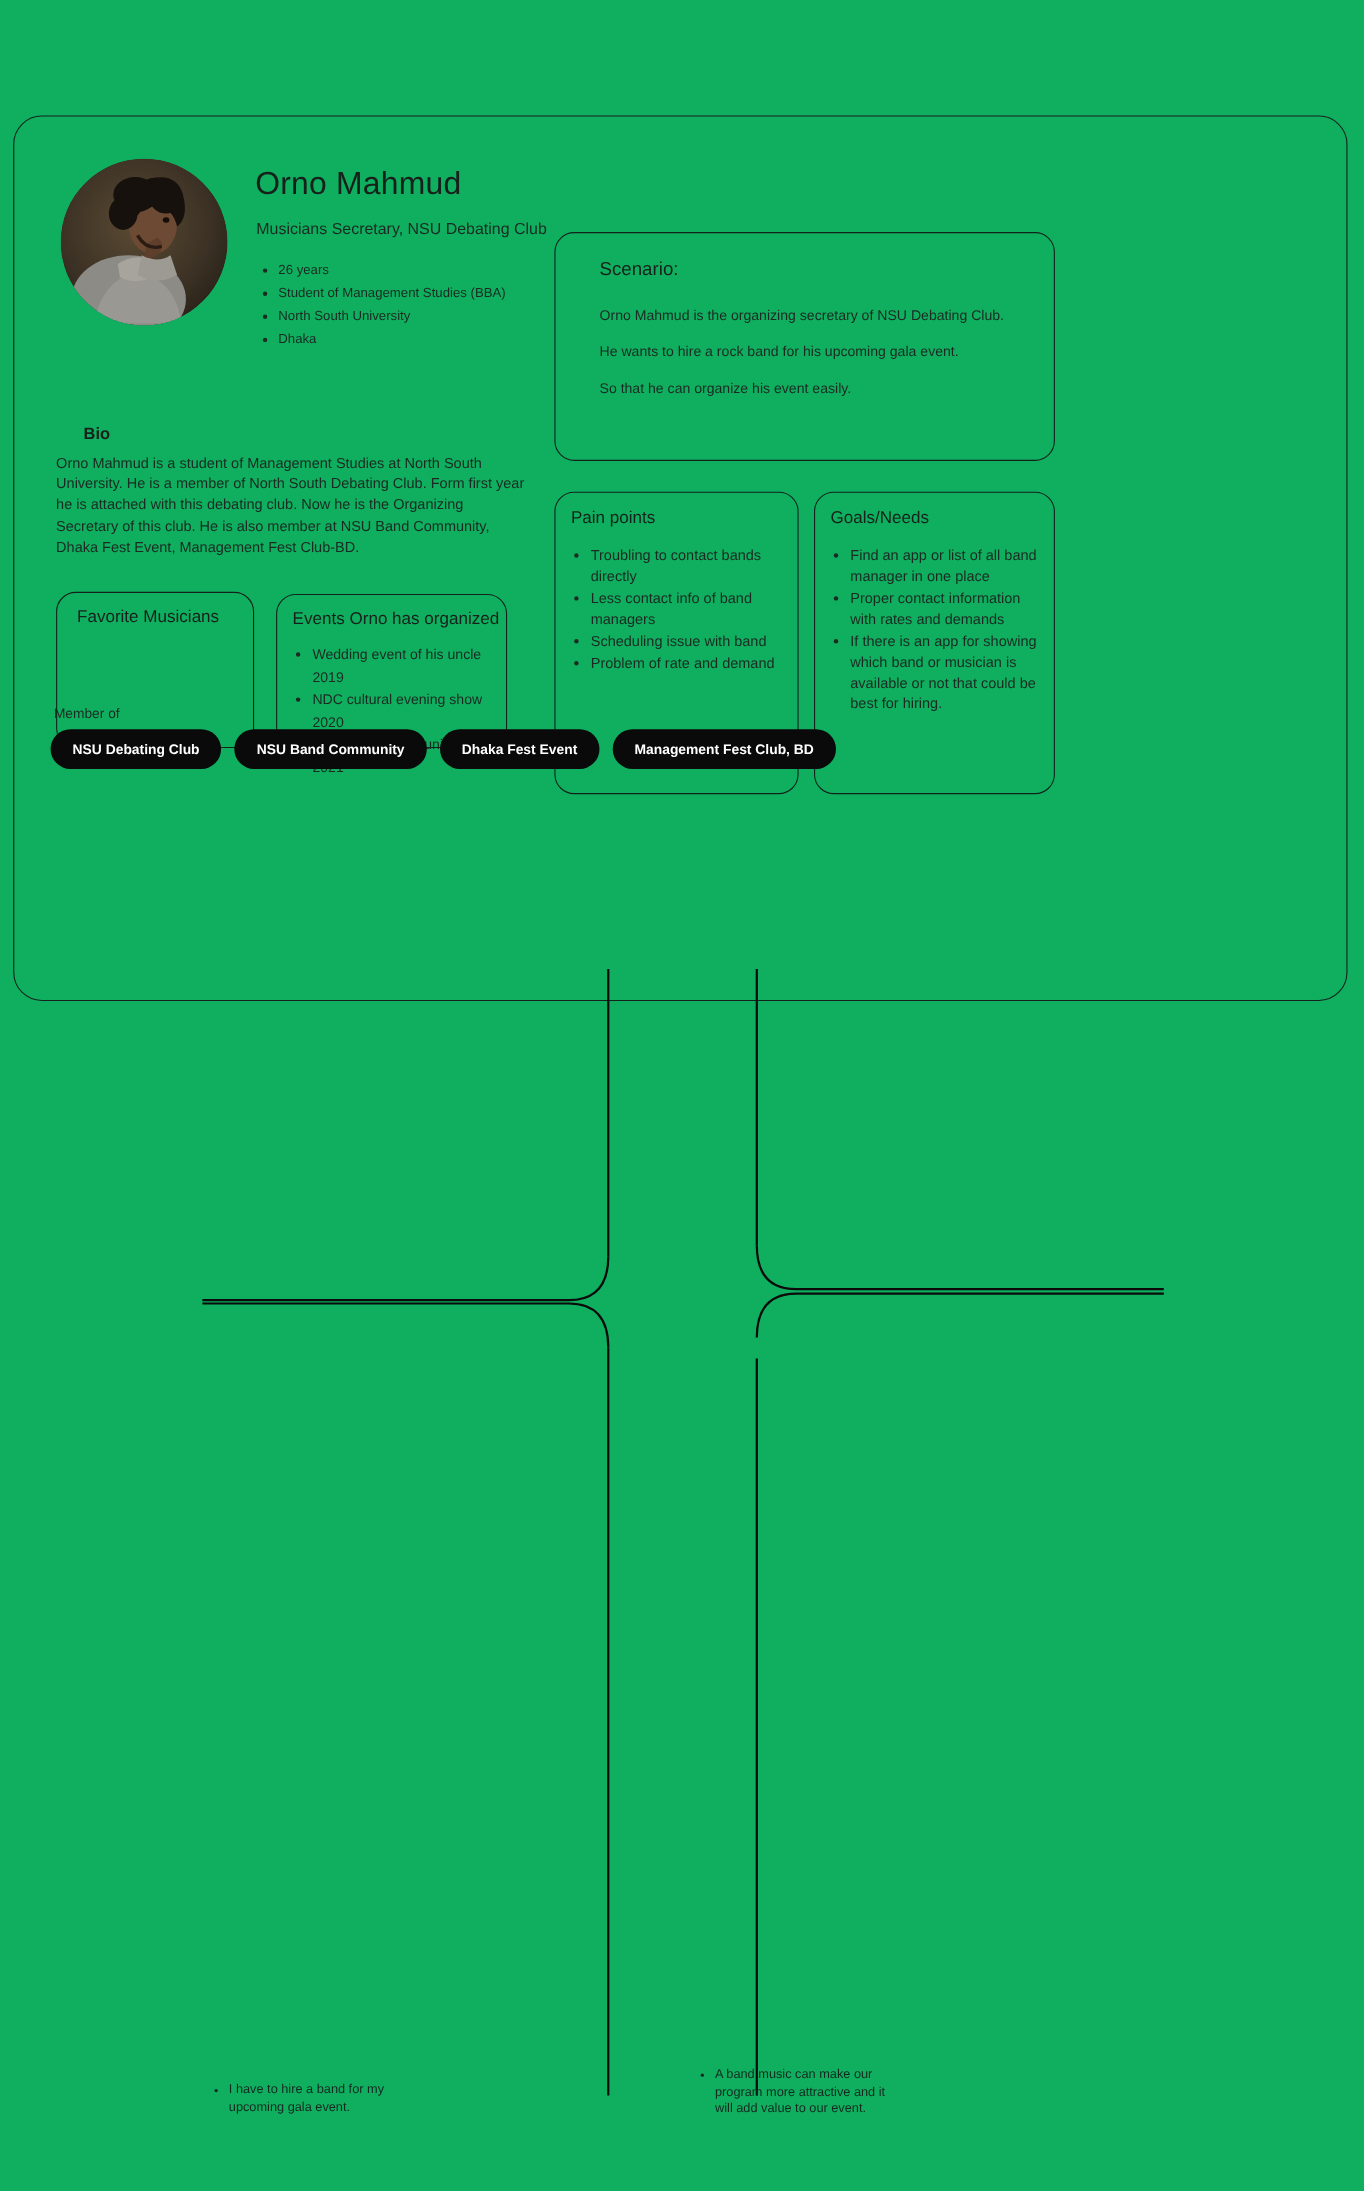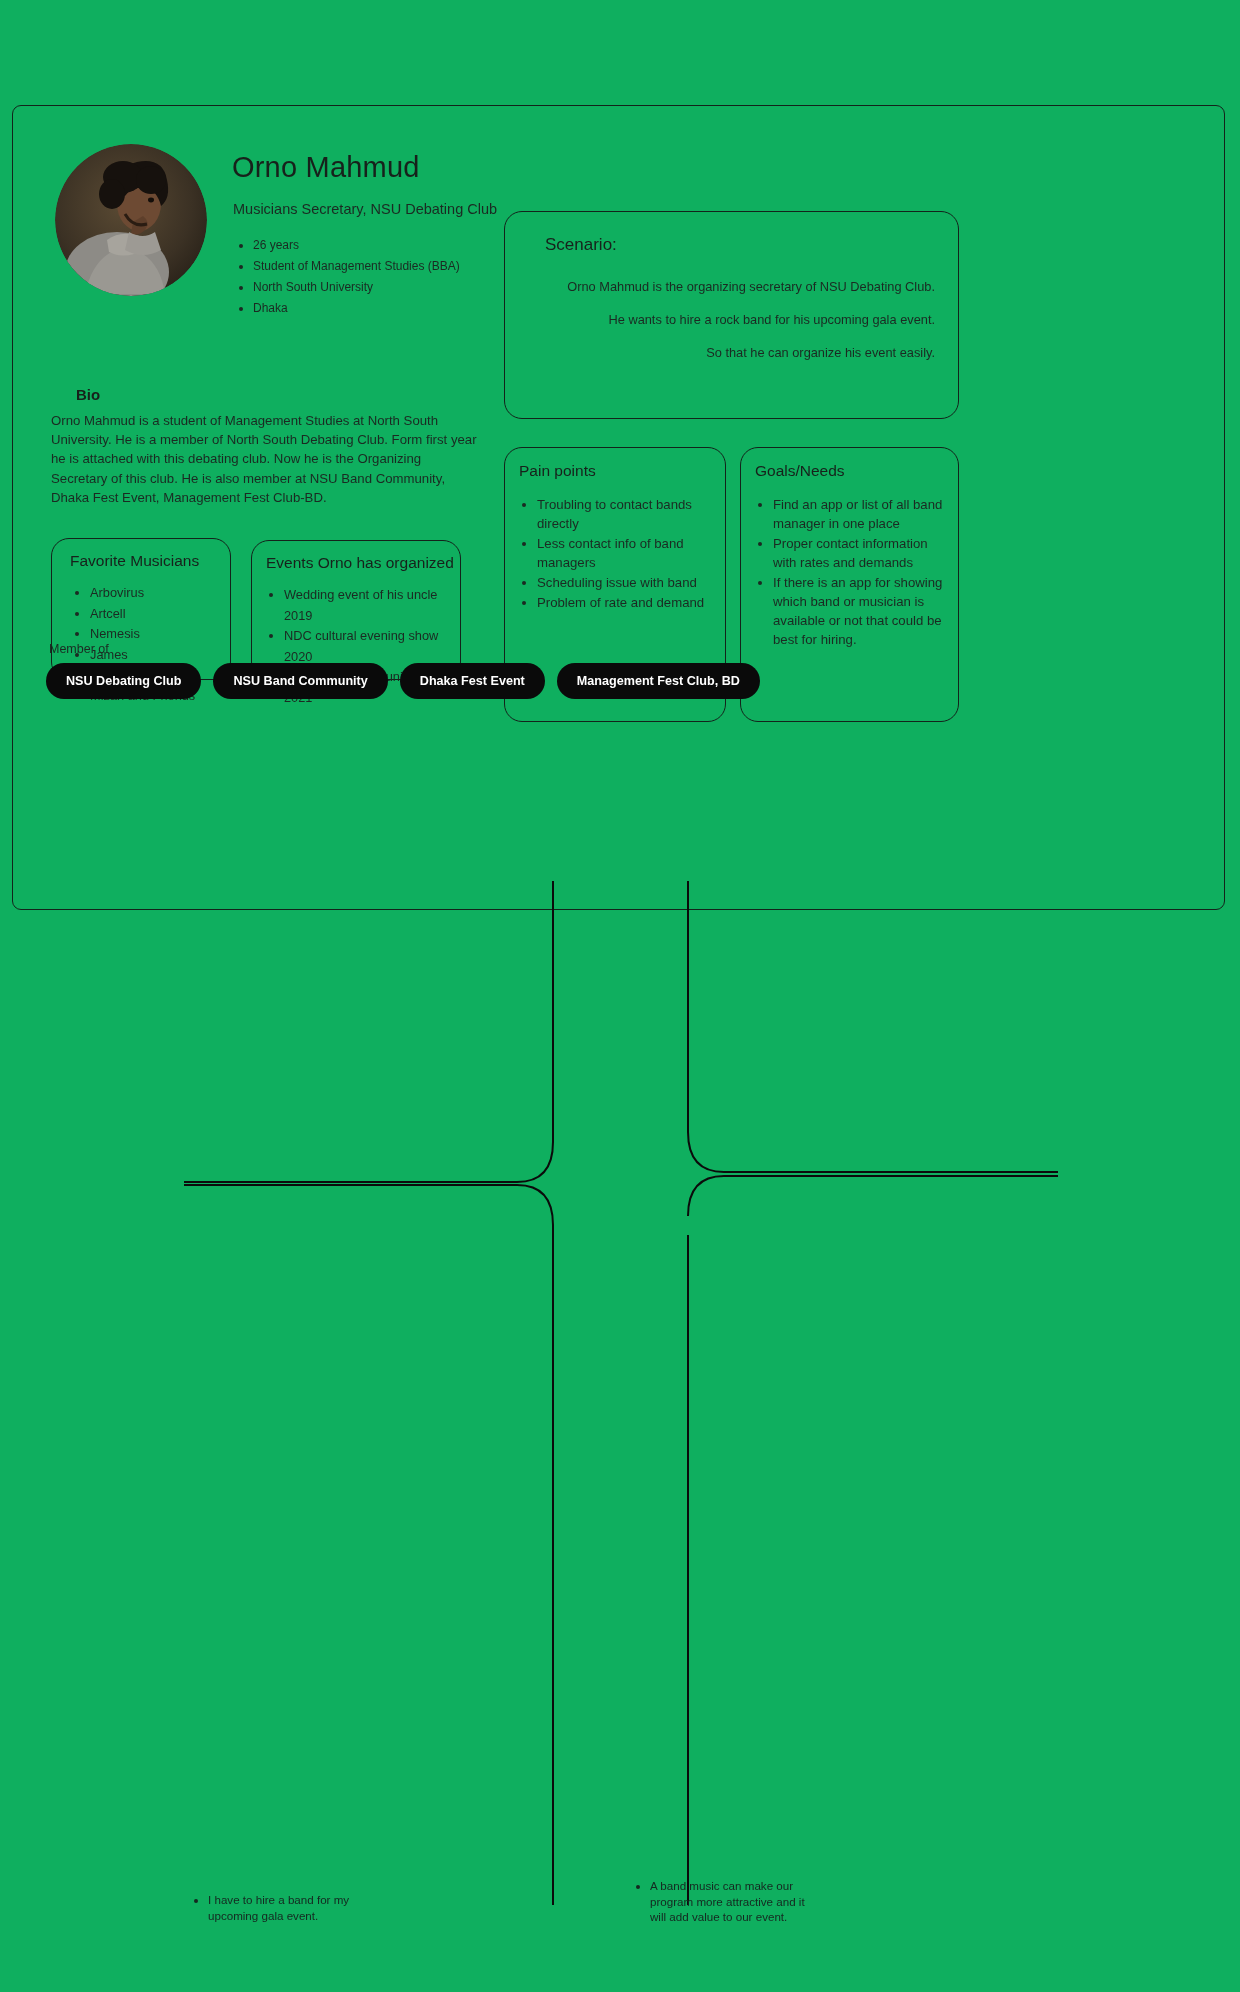--- a/index.html
+++ b/index.html
@@ -11,21 +11,21 @@
     overflow: hidden;
   }
   .page { position: relative; width: 1240px; height: 1992px; }
 
   
   .persona-card {
     position: absolute;
     left: 12px; top: 105px;
     width: 1213px; height: 805px;
     border: 1.5px solid #13231b;
-    border-radius: 9px;
+    border-radius: 26px;
   }
   .avatar-main {
     position: absolute; left: 42px; top: 38px;
     width: 152px; height: 152px; border-radius: 50%;
     overflow: hidden;
   }
   .avatar-svg { width: 100%; height: 100%; display: block; }
 
   .persona-name {
     position: absolute; left: 219px; top: 45px;
@@ -68,21 +68,21 @@
   #fav-card ul { position: absolute; left: 38px; top: 44px; }
 
   #events-card { left: 238px; top: 434px; width: 210px; height: 140px; }
   #events-card .subcard-title { position: absolute; left: 14px; top: 13px; }
   #events-card ul { position: absolute; left: 32px; top: 44px; }
 
   
   #scenario-card {
     position: absolute; left: 491px; top: 105px;
     width: 455px; height: 208px;
-    border: 1.4px solid #13231b; border-radius: 18px; text-align: right;
+    border: 1.4px solid #13231b; border-radius: 18px;
   }
   #scenario-card .sc-title {
     position: absolute; left: 40px; top: 23px;
     font-size: 17px; color: #17211b;
   }
   #scenario-card .sc-lines {
     position: absolute; left: 40px; top: 66px; width: 390px;
     font-size: 12.8px; line-height: 17px; color: #1b2a22;
   }
   #scenario-card .sc-lines p { margin-bottom: 16px; }
@@ -184,28 +184,20 @@
       <li>Student of Management Studies (BBA)</li>
       <li>North South University</li>
       <li>Dhaka</li>
     </ul>
 
     <div class="bio-title">Bio</div>
     <div class="bio-text">Orno Mahmud is a student of Management Studies at North South University. He is a member of North South Debating Club.  Form first year he is attached with this debating club. Now he is the Organizing Secretary of this club. He is also member at NSU Band Community, Dhaka Fest Event, Management Fest Club-BD.</div>
 
     <div class="subcard" id="fav-card">
       <div class="subcard-title">Favorite Musicians</div>
-      <ul>
-        <li>Arbovirus</li>
-        <li>Artcell</li>
-        <li>Nemesis</li>
-        <li>James</li>
-        <li>Shironamhin</li>
-        <li>Mizan and Friends</li>
-      </ul>
     </div>
 
     <div class="subcard" id="events-card">
       <div class="subcard-title">Events Orno has organized</div>
       <ul>
         <li>Wedding event of his uncle 2019</li>
         <li>NDC cultural evening show 2020</li>
         <li>NSU Band Community's event 2021</li>
       </ul>
     </div>

